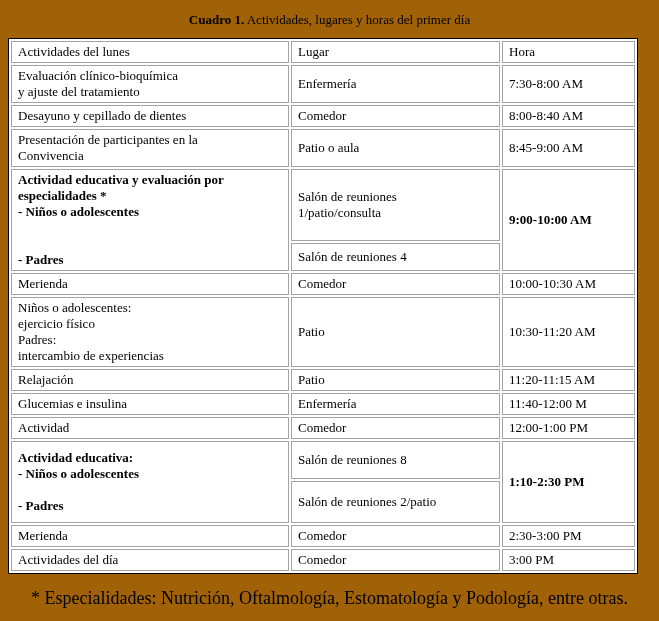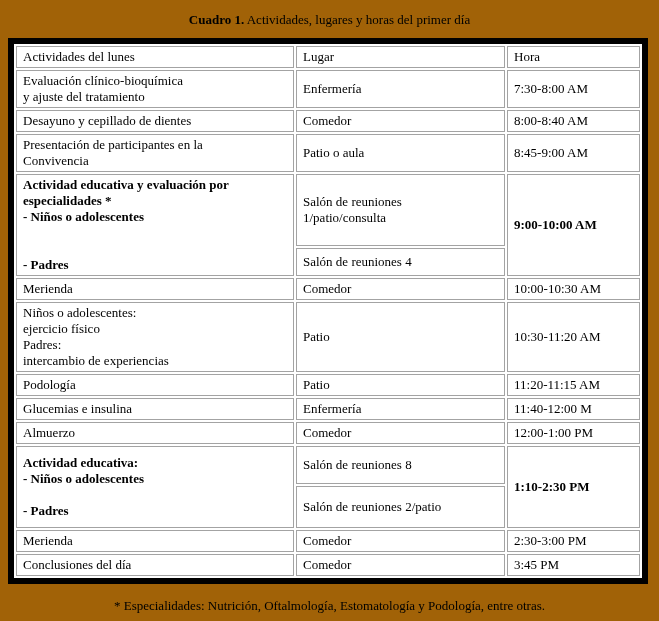--- a/index.html
+++ b/index.html
@@ -17,21 +17,21 @@
     text-align: center;
     margin-top: 12px;
     margin-bottom: 10px;
     font-size: 13px;
   }
   .bold { font-weight: bold; }
   table.schedule {
     margin-left: 8px;
     border-collapse: separate;
     border-spacing: 2px;
-    border: 6px solid #000000;
+    border: 1px solid #000000;
     background: #ffffff;
   }
   table.schedule td {
     border: 1px solid #a3a3a3;
     padding: 2px 6px;
     line-height: 16px;
     vertical-align: middle;
     box-sizing: border-box;
     background: #ffffff;
   }
@@ -39,21 +39,21 @@
   td.vtop { vertical-align: top; }
   .col-activity { width: 278px; }
   .col-place   { width: 209px; }
   .col-time    { width: 133px; }
   .h21 { height: 21px; } .h22 { height: 22px; } .h28 { height: 28px; }
   .h36 { height: 36px; } .h38 { height: 38px; } .h42 { height: 42px; }
   .h70 { height: 70px; } .h72 { height: 72px; }
   .footnote {
     text-align: center;
     margin-top: 14px;
-    font-size: 13px;
+    font-size: 18px;
   }
 </style>
 </head>
 <body>
 
 <div class="page">
 
   <div class="caption">
     <span class="bold">Cuadro 1.</span><span> Actividades, lugares y horas del primer día</span>
   </div>
@@ -110,33 +110,33 @@
     <tr>
       <td class="prewrap vtop h70">Niños o adolescentes:
 ejercicio físico
 Padres:
 intercambio de experiencias</td>
       <td>Patio</td>
       <td>10:30-11:20 AM</td>
     </tr>
 
     <tr>
-      <td class="h21">Podología</td>
+      <td class="h21">Relajación</td>
       <td>Patio</td>
       <td>11:20-11:15 AM</td>
     </tr>
 
     <tr>
       <td class="h21">Glucemias e insulina</td>
       <td>Enfermería</td>
       <td>11:40-12:00 M</td>
     </tr>
 
     <tr>
-      <td class="h21">Almuerzo</td>
+      <td class="h21">Actividad</td>
       <td>Comedor</td>
       <td>12:00-1:00 PM</td>
     </tr>
 
     <tr>
       <td class="prewrap vtop bold" rowspan="2">Actividad educativa:
 - Niños o adolescentes
 
 - Padres</td>
       <td class="h38">Salón de reuniones 8</td>
@@ -146,22 +146,22 @@
       <td class="h42">Salón de reuniones 2/patio</td>
     </tr>
 
     <tr>
       <td class="h22">Merienda</td>
       <td>Comedor</td>
       <td>2:30-3:00 PM</td>
     </tr>
 
     <tr>
-      <td class="h22">Conclusiones del día</td>
+      <td class="h22">Actividades del día</td>
       <td>Comedor</td>
-      <td>3:45 PM</td>
+      <td>3:00 PM</td>
     </tr>
   </tbody>
     </table>
 
   <div class="footnote">* Especialidades: Nutrición, Oftalmología, Estomatología y Podología, entre otras.</div>
 
 </div>
 
 </body></html>

